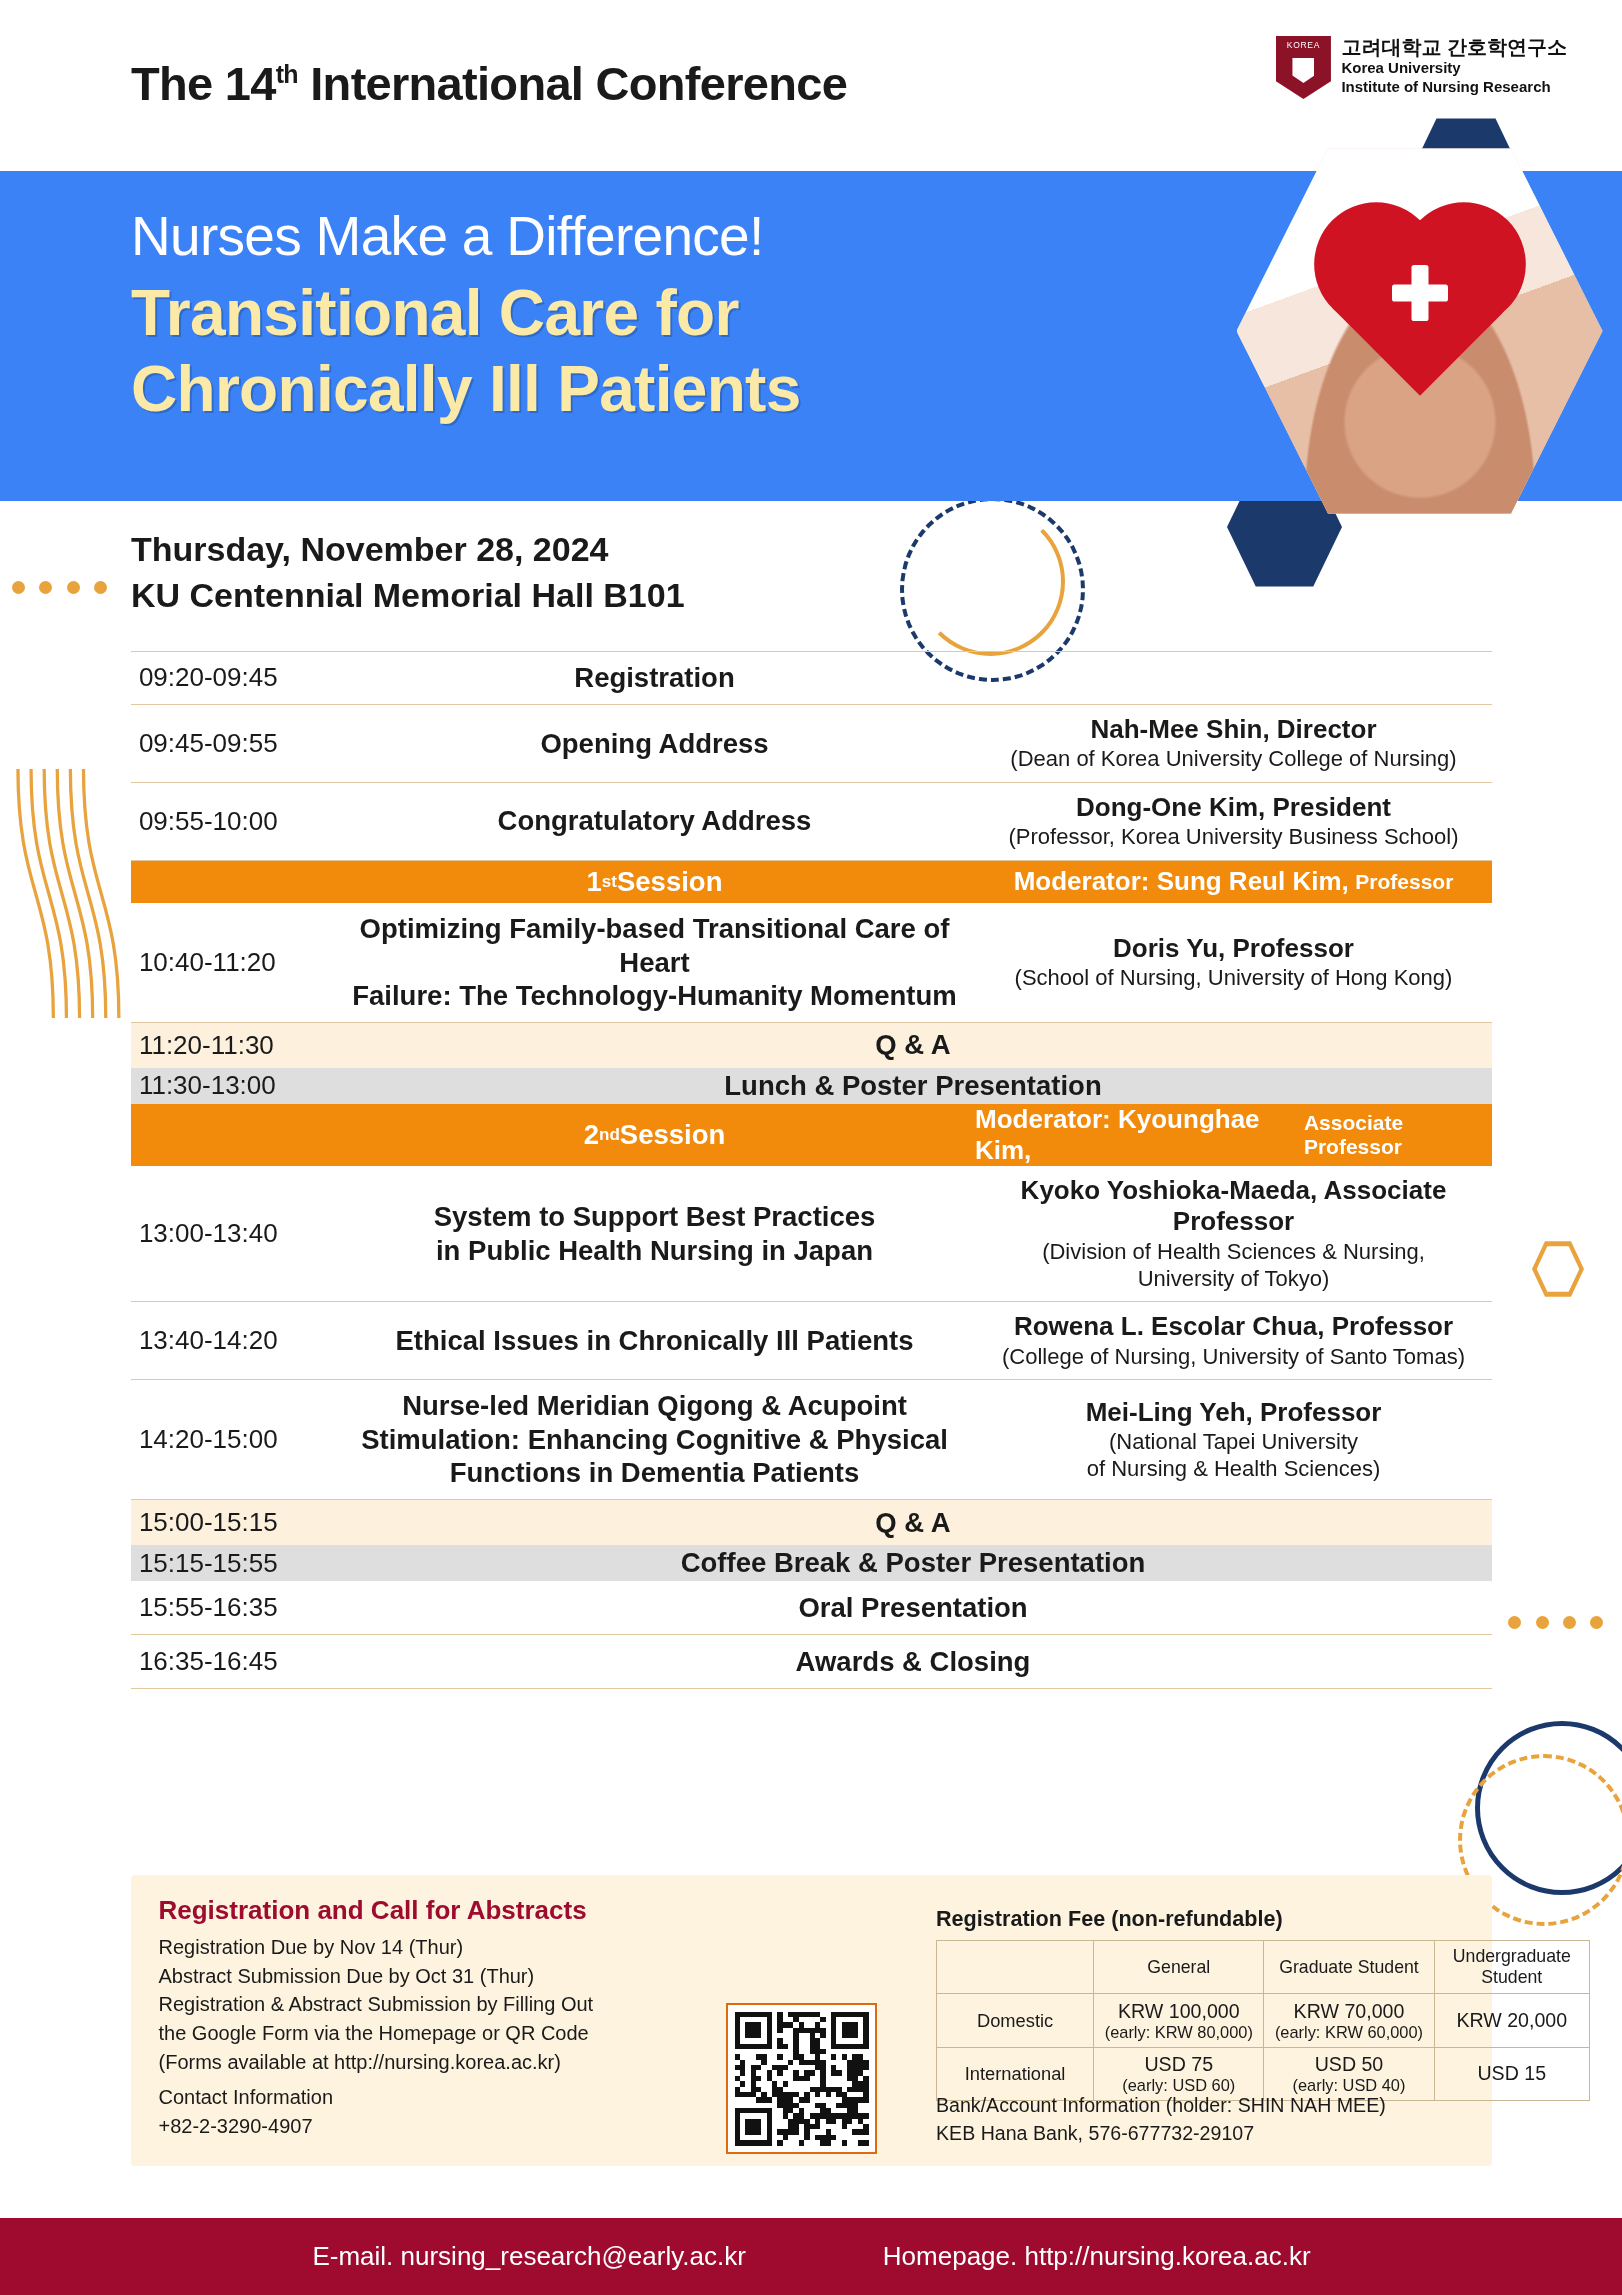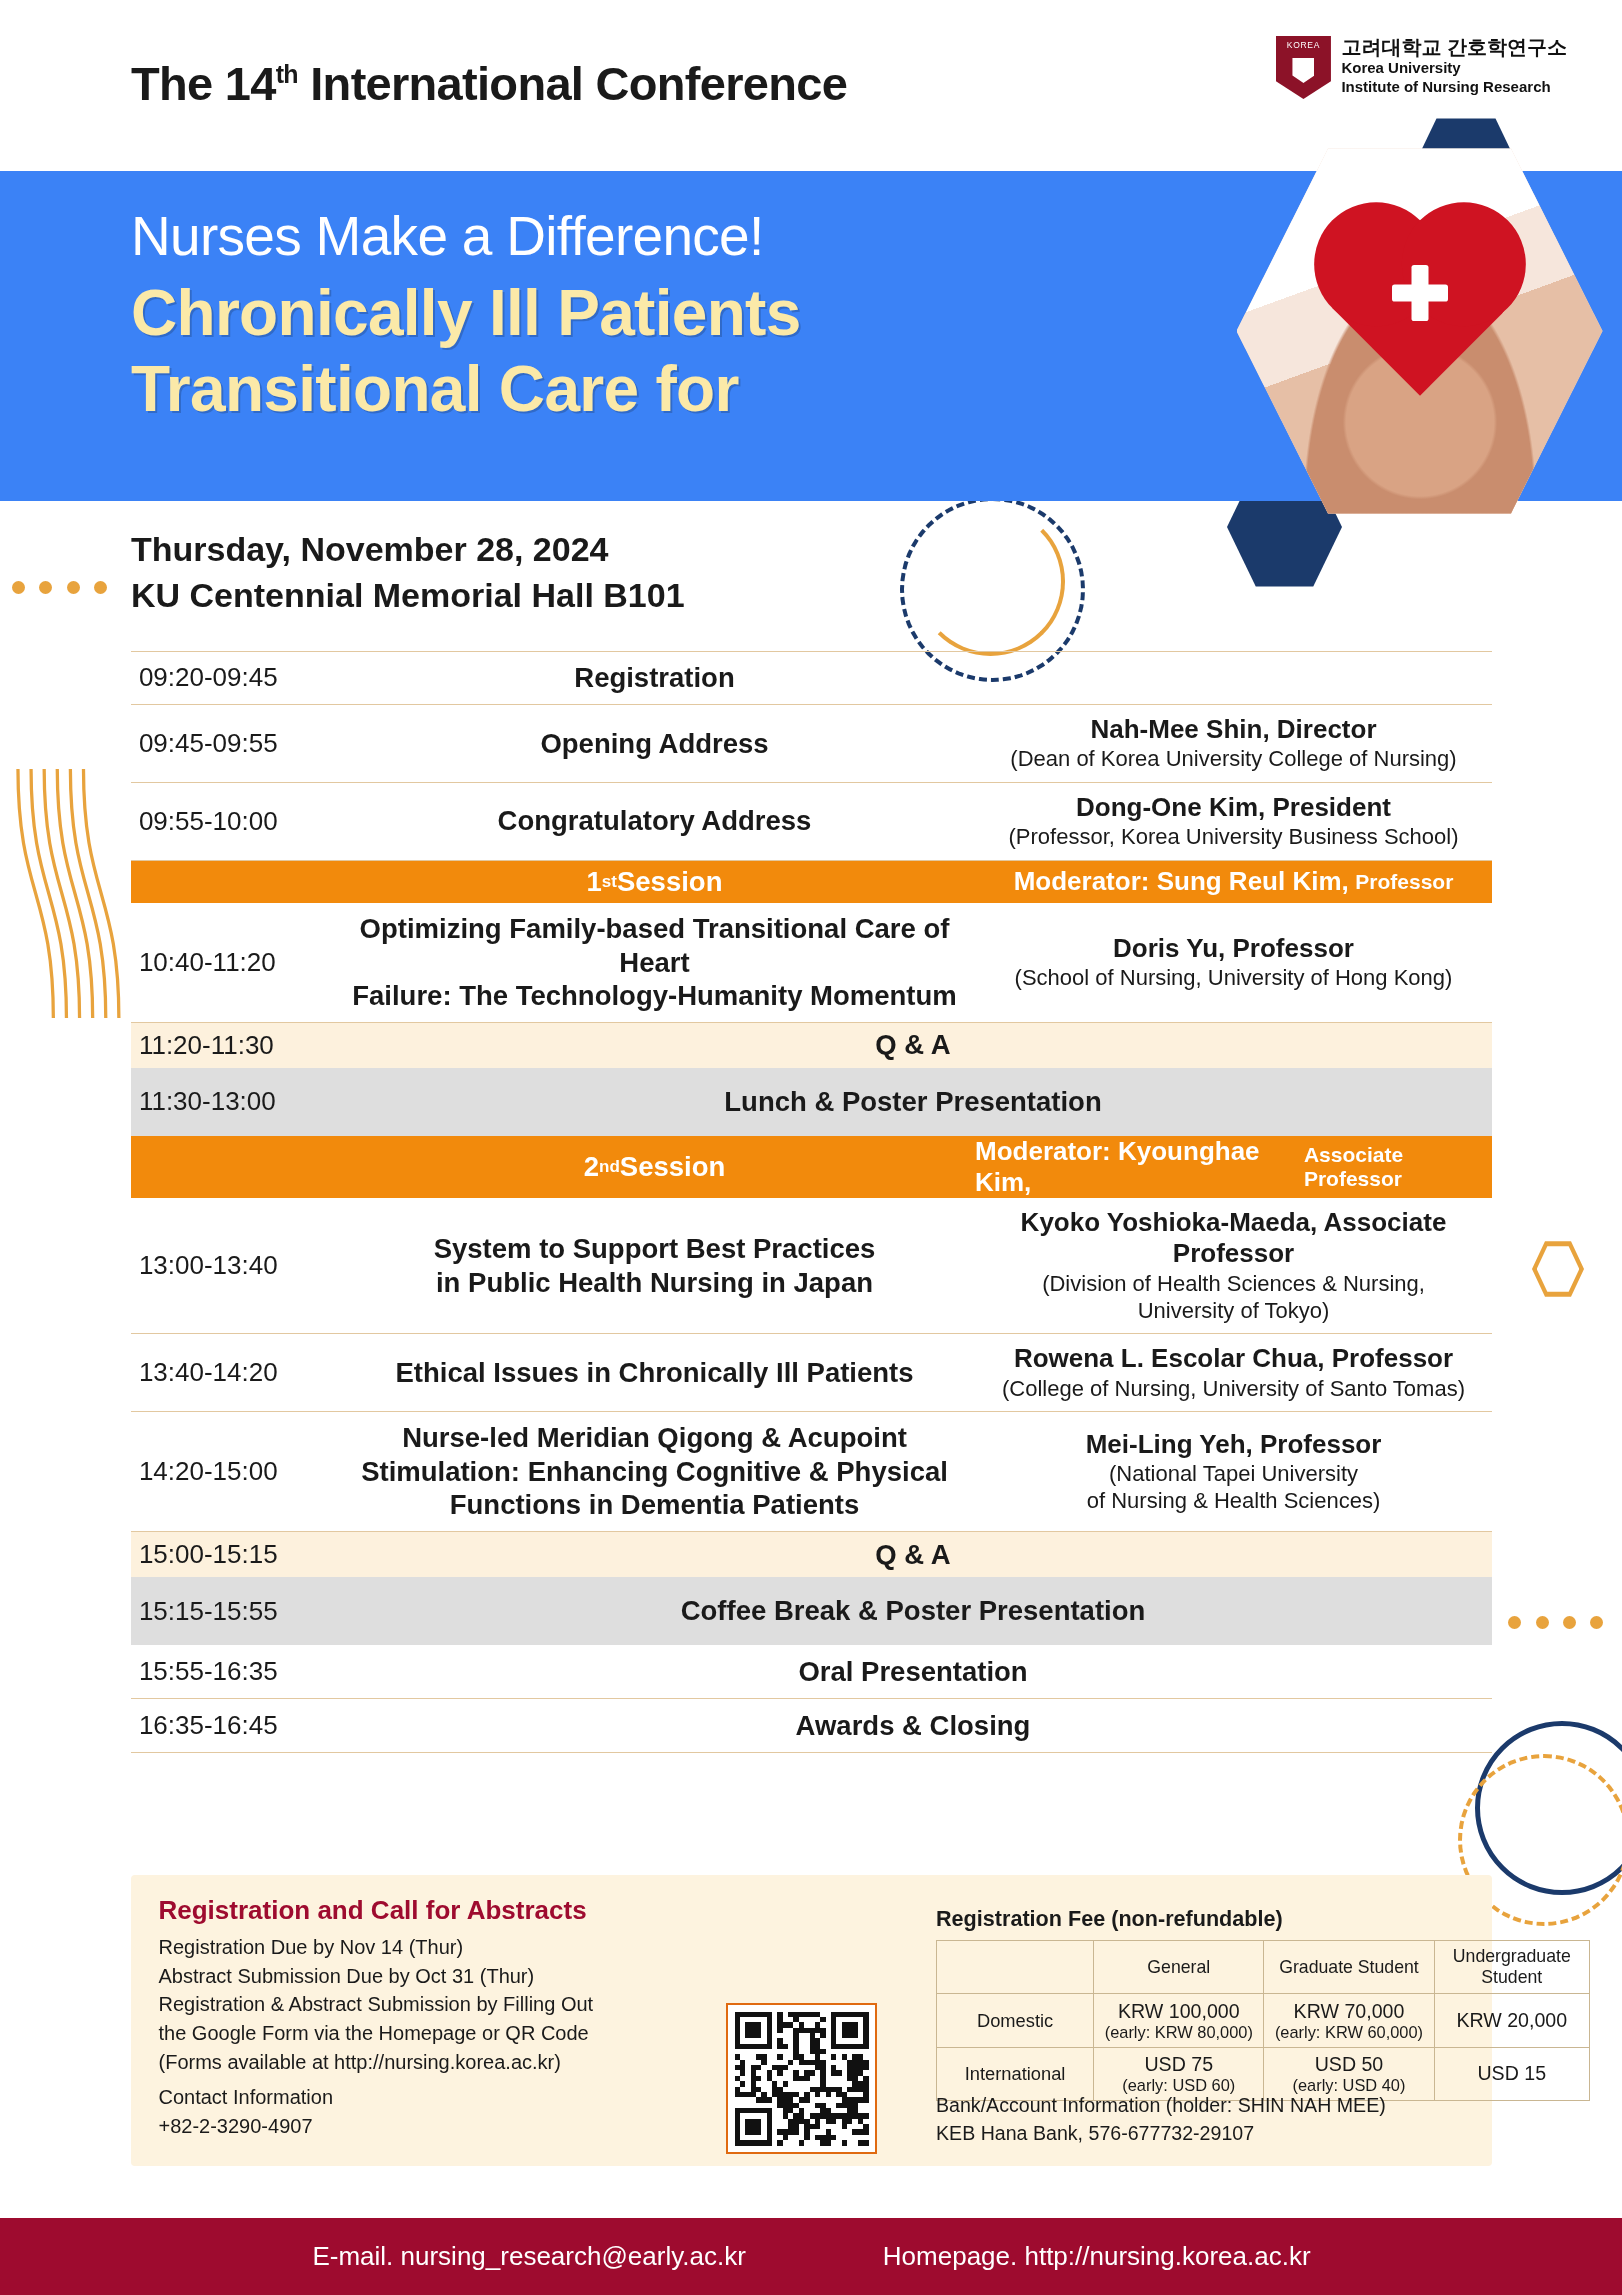--- a/index.html
+++ b/index.html
@@ -119,21 +119,21 @@
     width:517px; flex:0 0 517px; display:flex; align-items:center; justify-content:center;
     color:#fff; font-size:26px; font-weight:bold;
   }
   .row.session .c-mod .small { font-size:21px; font-weight:bold; margin-left:6.5px; }
   .row.session .c-time { background:#f28a0c; }
 
   .row.qa { background:#fdf1dd; border-bottom:none; }
   .row.qa .c-time { font-size:26px; }
   .row.qa .c-wide { flex:1; display:flex; align-items:center; justify-content:center; font-size:27.5px; font-weight:bold; padding:6.5px 0; }
   .row.break { background:#dedede; border-bottom:none; }
-  .row.break .c-wide { flex:1; display:flex; align-items:center; justify-content:center; font-size:27.5px; font-weight:bold; padding:18px 0; }
+  .row.break .c-wide { flex:1; display:flex; align-items:center; justify-content:center; font-size:27.5px; font-weight:bold; padding:2px 0; }
 
   .row.plain .c-wide { flex:1; display:flex; align-items:center; justify-content:center; font-size:27.5px; font-weight:bold; padding:10.5px 0; }
 
   
   .infobox {
     position:absolute; left:131px; top:1875px; width:1361px; height:291px;
     background:#fdf3df; border-radius:3.9px;
   }
   .reg-title { position:absolute; left:27.5px; top:19.6px; font-size:26px; font-weight:bold; color:#9e0b2f; }
   .reg-l1 { position:absolute; left:27.5px; top:58px; font-size:20px; line-height:1.45; }
@@ -221,22 +221,22 @@
     <div>
       <div class="ku-text-ko">고려대학교 간호학연구소</div>
       <div class="ku-text-en">Korea University</div>
       <div class="ku-text-en">Institute of Nursing Research</div>
     </div>
   </div>
 
   <div class="banner">
     <div class="banner-l1">Nurses Make a Difference!</div>
     <div class="banner-l2">
+      <div>Transitional Care for</div>
       <div>Chronically Ill Patients</div>
-      <div>Transitional Care for</div>
     </div>
   </div>
 
   <div class="photo-hex">
     <div class="ph-main">
       <div class="hands"></div>
       <div class="heart"></div>
       <div class="cross-v"></div>
       <div class="cross-h"></div>
     </div>

